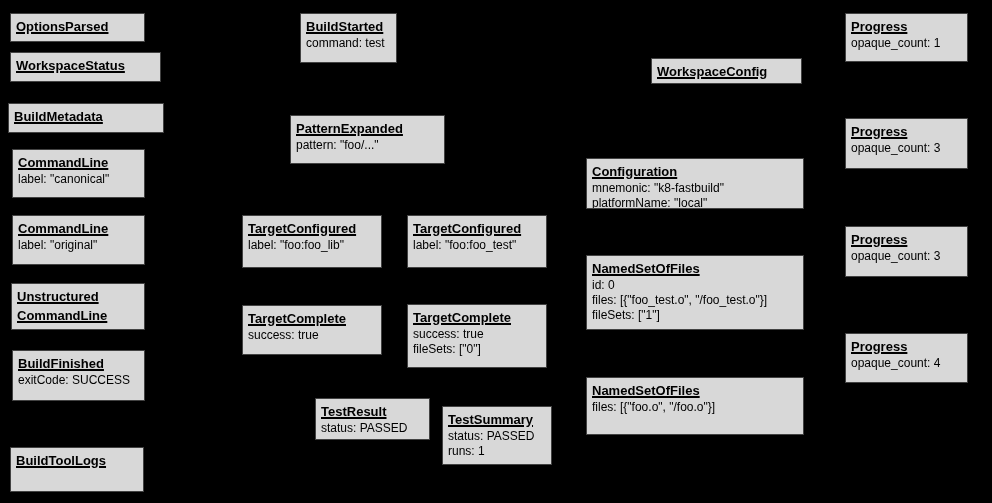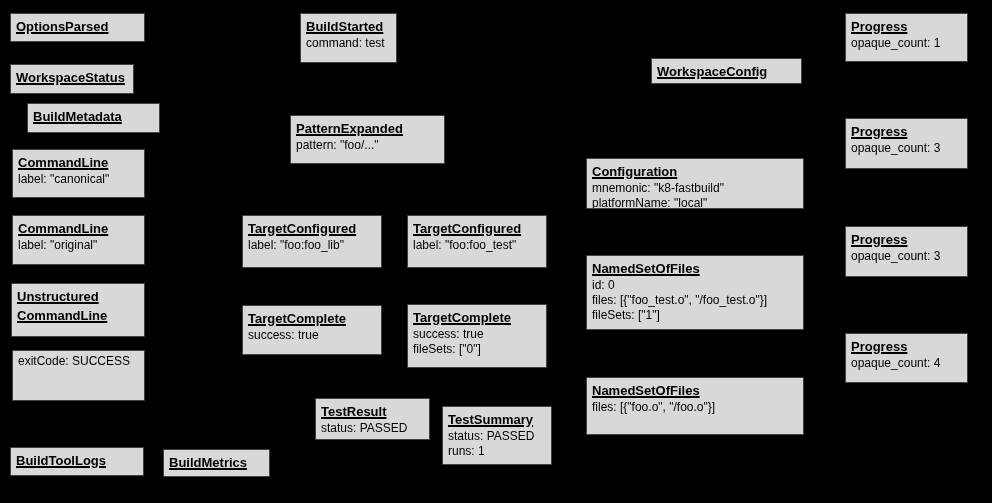--- a/index.html
+++ b/index.html
@@ -34,53 +34,51 @@
 </style>
 </head>
 <body>
 
 <div class="canvas">
 
   <div class="node" style="left:10px;top:13px;width:135px;height:29px">
     <div class="node-title">OptionsParsed</div>
   </div>
 
-  <div class="node" style="left:10px;top:64px;width:124px;height:30px">
+  <div class="node" style="left:10px;top:52px;width:151px;height:30px">
     <div class="node-title">WorkspaceStatus</div>
   </div>
 
-  <div class="node" style="left:27px;top:103px;width:133px;height:30px">
+  <div class="node" style="left:8px;top:103px;width:156px;height:30px">
     <div class="node-title">BuildMetadata</div>
   </div>
 
   <div class="node" style="left:12px;top:149px;width:133px;height:49px">
     <div class="node-title">CommandLine</div>
     <div class="node-line">label: "canonical"</div>
   </div>
 
   <div class="node" style="left:12px;top:215px;width:133px;height:50px">
     <div class="node-title">CommandLine</div>
     <div class="node-line">label: "original"</div>
   </div>
 
-  <div class="node" style="left:11px;top:283px;width:134px;height:54px">
+  <div class="node" style="left:11px;top:283px;width:134px;height:47px">
     <div class="node-title">Unstructured CommandLine</div>
   </div>
 
   <div class="node" style="left:12px;top:350px;width:133px;height:51px">
+    <div class="node-title">BuildFinished</div>
     <div class="node-line">exitCode: SUCCESS</div>
   </div>
 
-  <div class="node" style="left:10px;top:447px;width:134px;height:29px">
+  <div class="node" style="left:10px;top:447px;width:134px;height:45px">
     <div class="node-title">BuildToolLogs</div>
   </div>
 
-  <div class="node" style="left:163px;top:449px;width:107px;height:28px">
-    <div class="node-title">BuildMetrics</div>
-  </div>
 
   <div class="node" style="left:300px;top:13px;width:97px;height:50px">
     <div class="node-title">BuildStarted</div>
     <div class="node-line">command: test</div>
   </div>
 
   <div class="node" style="left:290px;top:115px;width:155px;height:49px">
     <div class="node-title">PatternExpanded</div>
     <div class="node-line">pattern: "foo/..."</div>
   </div>

